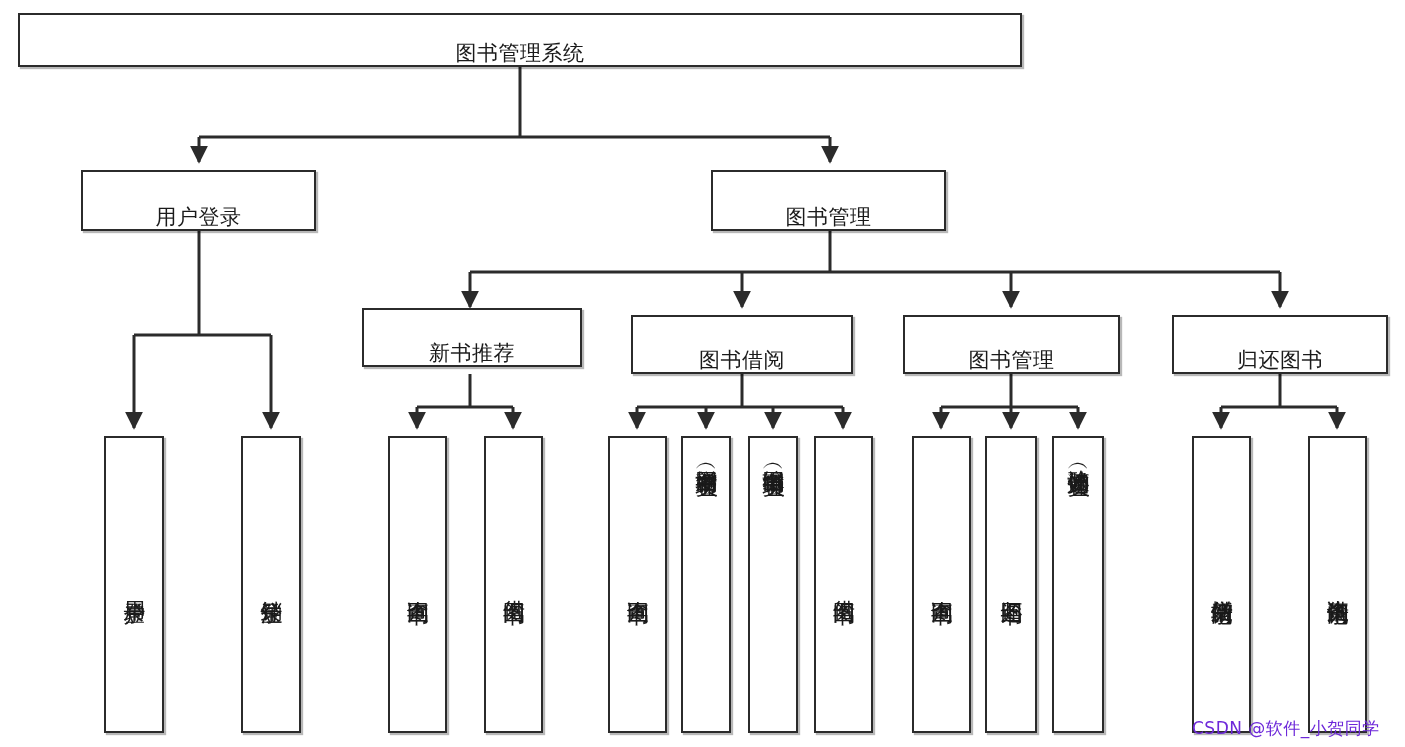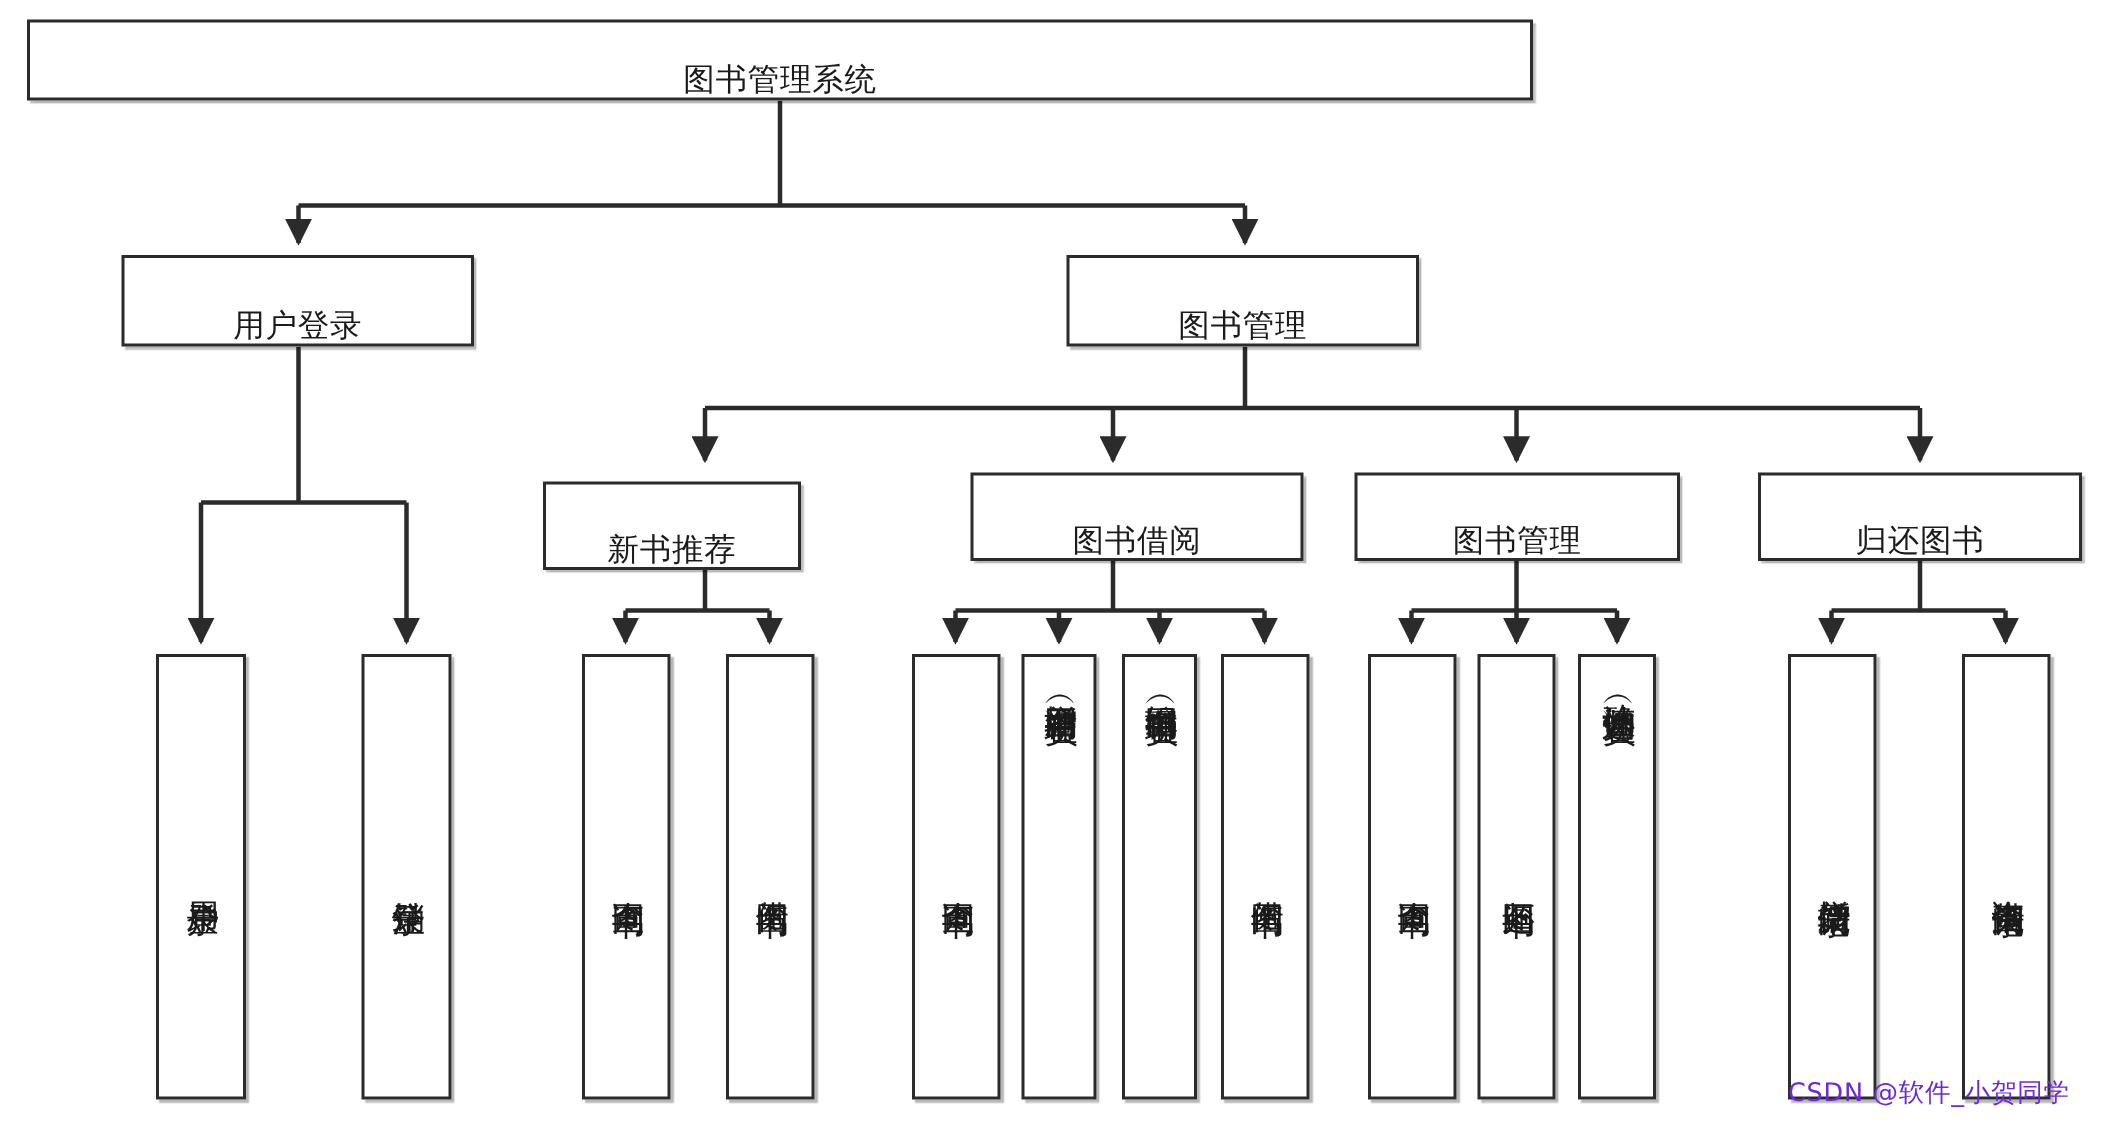--- a/index.html
+++ b/index.html
@@ -124,24 +124,24 @@
   <div id="nodes">
       <div class="node horizontal" style="left: 18px; top: 13px; width: 1004px; height: 54px;">
         <span class="node-label">图书管理系统</span>
       </div>
       <div class="node horizontal" style="left: 81px; top: 170px; width: 235px; height: 61px;">
         <span class="node-label">用户登录</span>
       </div>
       <div class="node horizontal" style="left: 711px; top: 170px; width: 235px; height: 61px;">
         <span class="node-label">图书管理</span>
       </div>
-      <div class="node horizontal" style="left: 362px; top: 321px; width: 172px; height: 59px;">
+      <div class="node horizontal" style="left: 362px; top: 308px; width: 220px; height: 59px;">
         <span class="node-label">新书推荐</span>
       </div>
-      <div class="node horizontal" style="left: 631px; top: 315px; width: 222px; height: 59px; margin-left: 16px;">
+      <div class="node horizontal" style="left: 631px; top: 315px; width: 222px; height: 59px;">
         <span class="node-label">图书借阅</span>
       </div>
       <div class="node horizontal" style="left: 903px; top: 315px; width: 217px; height: 59px;">
         <span class="node-label">图书管理</span>
       </div>
       <div class="node horizontal" style="left: 1172px; top: 315px; width: 216px; height: 59px;">
         <span class="node-label">归还图书</span>
       </div>
       <div class="node vertical mid" style="left: 104px; top: 436px; width: 60px; height: 297px; align-items: center; padding-top: 0px;">
         <span class="node-label">用户登录</span>

